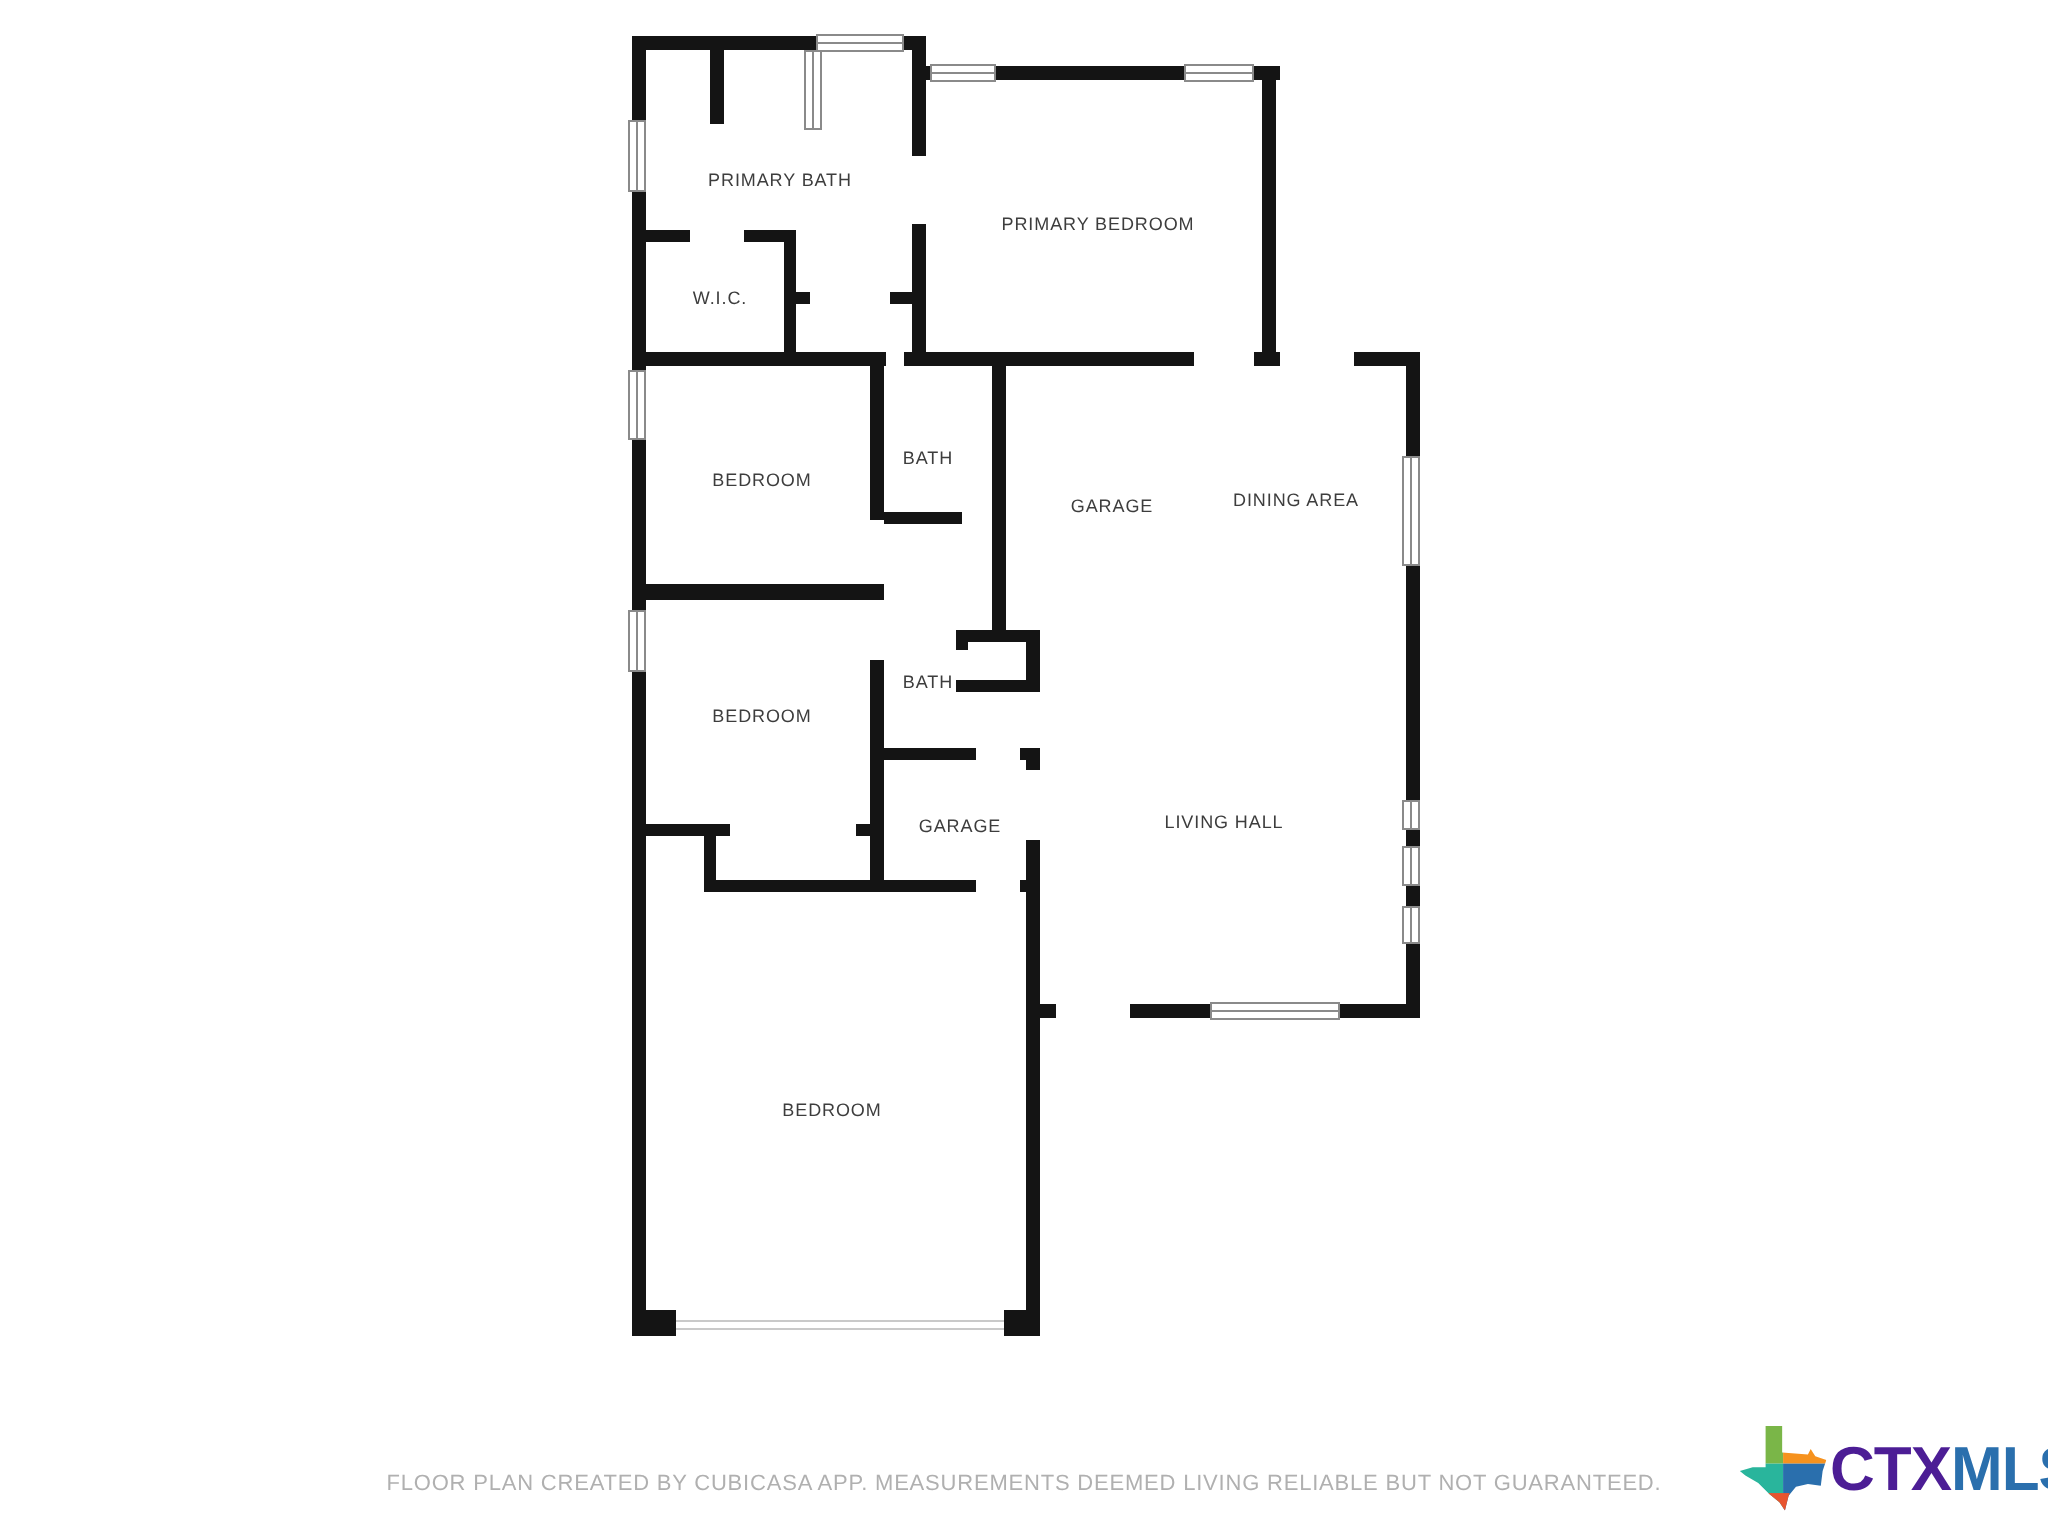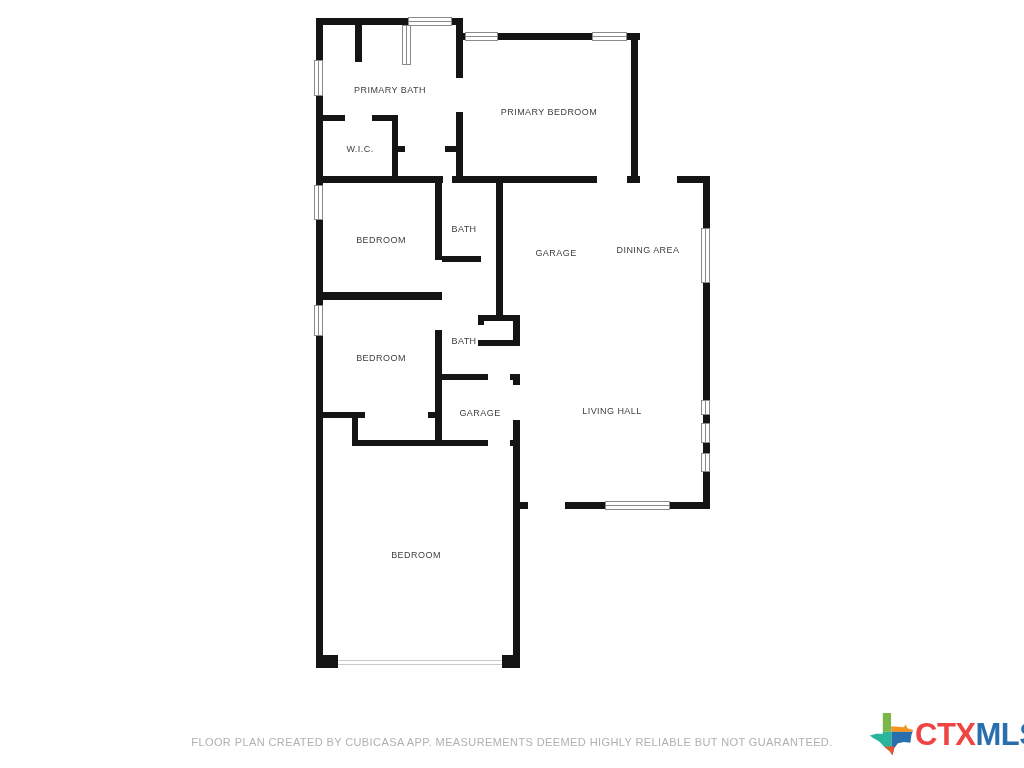--- a/index.html
+++ b/index.html
@@ -8,21 +8,21 @@
   .wall{position:absolute;background:#141414;display:block;}
   .win{position:absolute;display:block;background:#ffffff;border:1px solid #8a8a8a;box-sizing:border-box;}
   .win-h{background:linear-gradient(#8a8a8a,#8a8a8a) center/100% 1px no-repeat,#ffffff;}
   .win-v{background:linear-gradient(#8a8a8a,#8a8a8a) center/1px 100% no-repeat,#ffffff;}
   .gdoor{position:absolute;background:#ffffff;border-top:1px solid #c9c9c9;border-bottom:1px solid #c9c9c9;box-sizing:border-box;display:block;}
   .room-label{position:absolute;transform:translate(-50%,-50%);font-size:9px;letter-spacing:.45px;color:#3d3d3d;white-space:nowrap;}
   .footer{position:absolute;left:0;right:0;top:736px;text-align:center;font-size:11px;letter-spacing:.4px;color:#b0b0b0;white-space:nowrap;}
   .logo{position:absolute;left:869px;top:710px;width:150px;height:50px;}
   .logo svg{position:absolute;left:0;top:2px;}
   .logo .wordmark{position:absolute;left:46px;top:2px;font-size:31px;font-weight:700;letter-spacing:-0.5px;line-height:46px;}
-  .logo .ctx{color:#ef4444;}
+  .logo .ctx{color:#4c1d95;}
   .logo .mls{color:#2a6fad;}
 </style>
 </head>
 <body>
 
 <div id="plan">
 
   <i class="wall" style="left:316px;top:18px;width:7px;height:42px"></i>
   <i class="wall" style="left:316px;top:96px;width:7px;height:89px"></i>
   <i class="wall" style="left:316px;top:220px;width:7px;height:85px"></i>
@@ -109,21 +109,21 @@
   <span class="room-label" style="left:464px;top:229px">BATH</span>
   <span class="room-label" style="left:556px;top:253px">GARAGE</span>
   <span class="room-label" style="left:648px;top:250px">DINING AREA</span>
   <span class="room-label" style="left:381px;top:358px">BEDROOM</span>
   <span class="room-label" style="left:464px;top:341px">BATH</span>
   <span class="room-label" style="left:480px;top:413px">GARAGE</span>
   <span class="room-label" style="left:612px;top:411px">LIVING HALL</span>
   <span class="room-label" style="left:416px;top:555px">BEDROOM</span>
 </div>
 
-<div class="footer">FLOOR PLAN CREATED BY CUBICASA APP. MEASUREMENTS DEEMED HIGHLY RELIABLE BUT NOT GUARANTEED.</div>
+<div class="footer">FLOOR PLAN CREATED BY CUBICASA APP. MEASUREMENTS DEEMED LIVING RELIABLE BUT NOT GUARANTEED.</div>
 
 <div class="logo">
   <svg width="46" height="47" viewBox="0 0 100 100">
     <defs>
       <clipPath id="txclip">
         <path d="M30,1 L48,1 L48,30 L76,32 L79,26 L84,34 L96,38 L92,50 L90,66 L76,64 L63,67 L55,77 L51,93 L45,84 L34,75 L22,63 L8,55 L2,50 L16,46 L30,46 Z"></path>
       </clipPath>
     </defs>
     <g clip-path="url(#txclip)">
       <rect x="0" y="0" width="49" height="42" fill="#7AB648"></rect>

